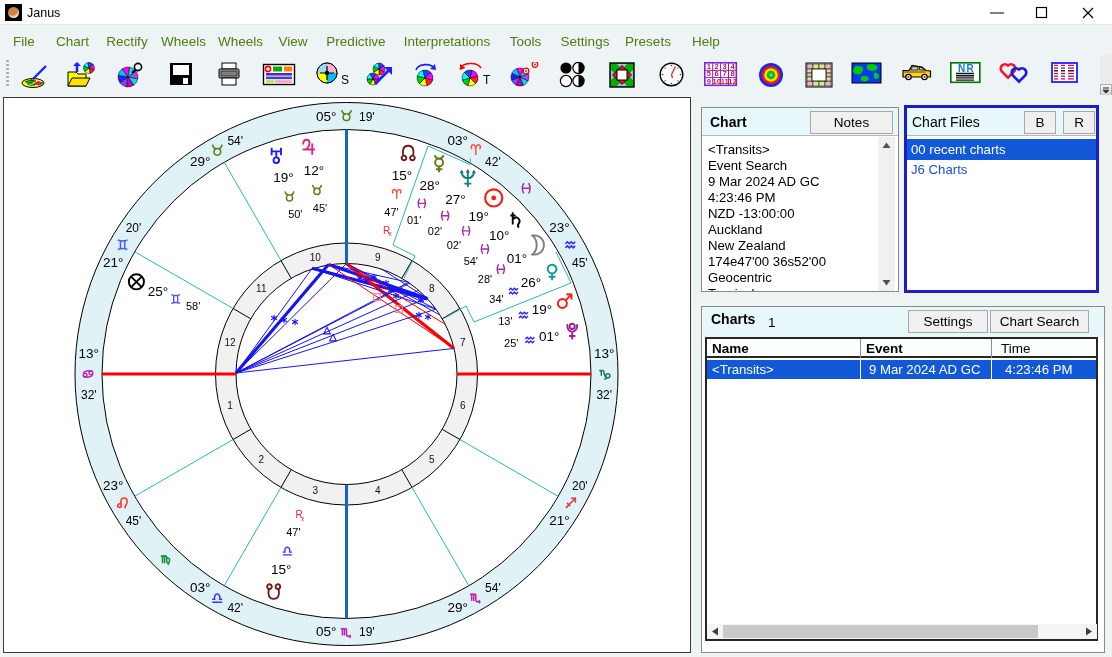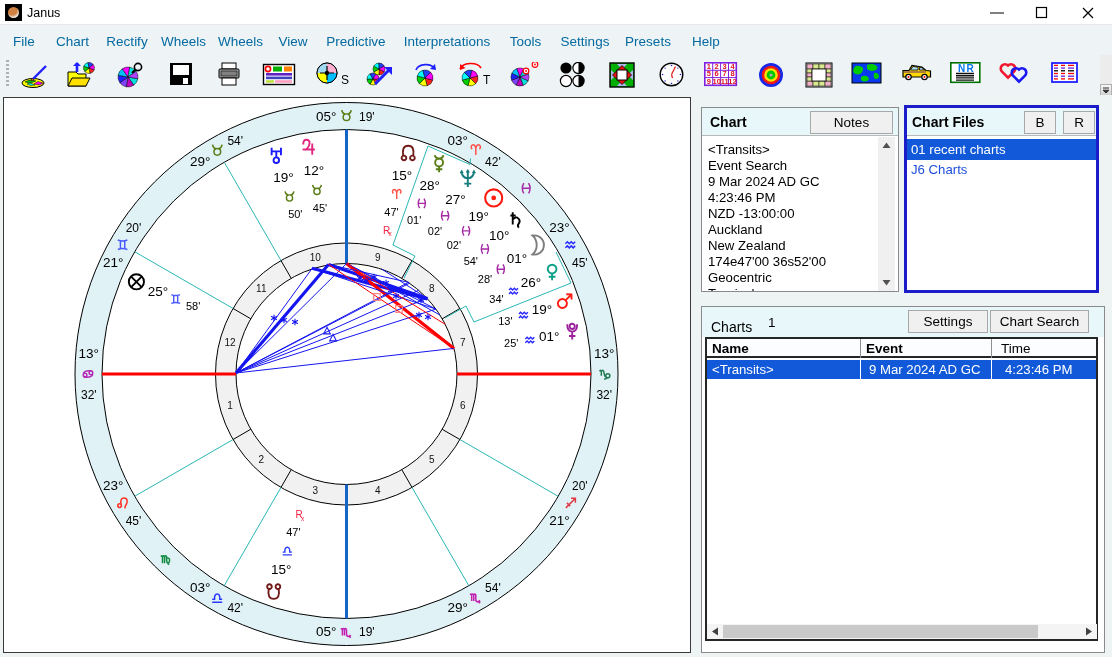--- a/index.html
+++ b/index.html
@@ -13,21 +13,21 @@
 <div class="abs" style="left:0;top:0;width:1112px;height:25px;background:#fff;border-bottom:1px solid #e8e8e8"></div>
 <div class="abs" style="left:5px;top:4px;width:17px;height:17px;background:#000"></div>
 <div class="abs" style="left:8px;top:7px;width:11px;height:11px;border-radius:50%;background:radial-gradient(circle at 40% 30%, #d08040 0 45%, #f0e8e0 70%, #fff 100%)"></div>
 <div class="abs" style="left:27px;top:6px;font-size:12.5px;color:#000">Janus</div>
 <svg class="abs" style="left:975px;top:0" width="137" height="25">
  <line x1="15" y1="13" x2="29" y2="13" stroke="#000" stroke-width="1"></line>
  <rect x="61.5" y="7.5" width="10" height="10" fill="none" stroke="#000" stroke-width="1.2"></rect>
  <path d="M108,8 L118,18 M108,18 L118,8" stroke="#000" stroke-width="1.2" fill="none"></path>
 </svg>
 
-<div class="abs" style="left:0;top:25px;width:1112px;height:30px;background:#eef4f5;font-size:13.5px;color:#0369a1">
+<div class="abs" style="left:0;top:25px;width:1112px;height:30px;background:#eef4f5;font-size:13.5px;color:#4d7c0f">
     <span style="position:absolute;left:24px;top:9px;white-space:nowrap;transform:translateX(-50%)">File</span>
     <span style="position:absolute;left:72.5px;top:9px;white-space:nowrap;transform:translateX(-50%)">Chart</span>
     <span style="position:absolute;left:127px;top:9px;white-space:nowrap;transform:translateX(-50%)">Rectify</span>
     <span style="position:absolute;left:183.5px;top:9px;white-space:nowrap;transform:translateX(-50%)">Wheels</span>
     <span style="position:absolute;left:240.5px;top:9px;white-space:nowrap;transform:translateX(-50%)">Wheels</span>
     <span style="position:absolute;left:293px;top:9px;white-space:nowrap;transform:translateX(-50%)">View</span>
     <span style="position:absolute;left:356px;top:9px;white-space:nowrap;transform:translateX(-50%)">Predictive</span>
     <span style="position:absolute;left:447px;top:9px;white-space:nowrap;transform:translateX(-50%)">Interpretations</span>
     <span style="position:absolute;left:525.5px;top:9px;white-space:nowrap;transform:translateX(-50%)">Tools</span>
     <span style="position:absolute;left:585px;top:9px;white-space:nowrap;transform:translateX(-50%)">Settings</span>
@@ -609,29 +609,29 @@
   </div>
 <div class="abs" style="left:878px;top:137px;width:17px;height:154px;background:#f0f0f0"></div>
 <svg class="abs" style="left:878px;top:137px" width="17" height="154">
  <rect x="0" y="0" width="17" height="154" fill="#f0f0f0"></rect>
  <path d="M8.5,5.5 L12.5,11 L4.5,11 Z" fill="#505050"></path>
  <path d="M8.5,148.5 L12.5,143 L4.5,143 Z" fill="#505050"></path>
 </svg>
 
 <div class="abs" style="left:904px;top:105px;width:195px;height:188px;background:#fff;border:3px solid #1c1cc8"></div>
 <div class="abs hdr" style="left:907px;top:108px;width:189px;height:28px;border-bottom:1px solid #b8b8b8"></div>
-<div class="abs" style="left:912px;top:114px;font-size:14px;font-weight:bold">Chart Files</div>
+<div class="abs" style="left:912px;top:114px;font-size:14px;font-weight:normal">Chart Files</div>
 <div class="btn" style="left:1024px;top:111px;width:32px;height:23px;line-height:21px">B</div>
 <div class="btn" style="left:1063px;top:111px;width:32px;height:23px;line-height:21px">R</div>
-<div class="abs" style="left:907px;top:139px;width:189px;height:21px;background:#1159d8;color:#fff;font-size:13.2px;line-height:21px;padding-left:4px">01 recent charts</div>
+<div class="abs" style="left:907px;top:139px;width:189px;height:21px;background:#1159d8;color:#fff;font-size:13.2px;line-height:21px;padding-left:4px">00 recent charts</div>
 <div class="abs" style="left:911px;top:162px;font-size:13.2px;color:#1d4ed8">J6 Charts</div>
 
 <div class="abs" style="left:701px;top:306px;width:404px;height:347px;background:#fff;border:1px solid #8a8a8a"></div>
 <div class="abs hdr" style="left:702px;top:307px;width:402px;height:30px"></div>
-<div class="abs" style="left:711px;top:319px;font-size:14px;font-weight:normal">Charts</div>
+<div class="abs" style="left:711px;top:311px;font-size:14px;font-weight:bold">Charts</div>
 <div class="abs" style="left:768px;top:315px;font-size:13.5px">1</div>
 <div class="btn" style="left:908px;top:310px;width:80px;height:23px;line-height:21px">Settings</div>
 <div class="btn" style="left:990px;top:310px;width:99px;height:23px;line-height:21px">Chart Search</div>
 
 <div class="abs" style="left:705px;top:337px;width:393px;height:304px;background:#fff;border:2px solid #262626"></div>
 <div class="abs" style="left:707px;top:339px;width:389px;height:19px;background:#fbfdff;border-bottom:2px solid #262626"></div>
 <div class="abs" style="left:712px;top:341px;font-size:13.5px;font-weight:bold">Name</div>
 <div class="abs" style="left:866px;top:341px;font-size:13.5px;font-weight:bold">Event</div>
 <div class="abs" style="left:1001px;top:341px;font-size:13.5px;font-weight:normal">Time</div>
 <div class="abs" style="left:860px;top:339px;width:1px;height:19px;background:#909090"></div>

